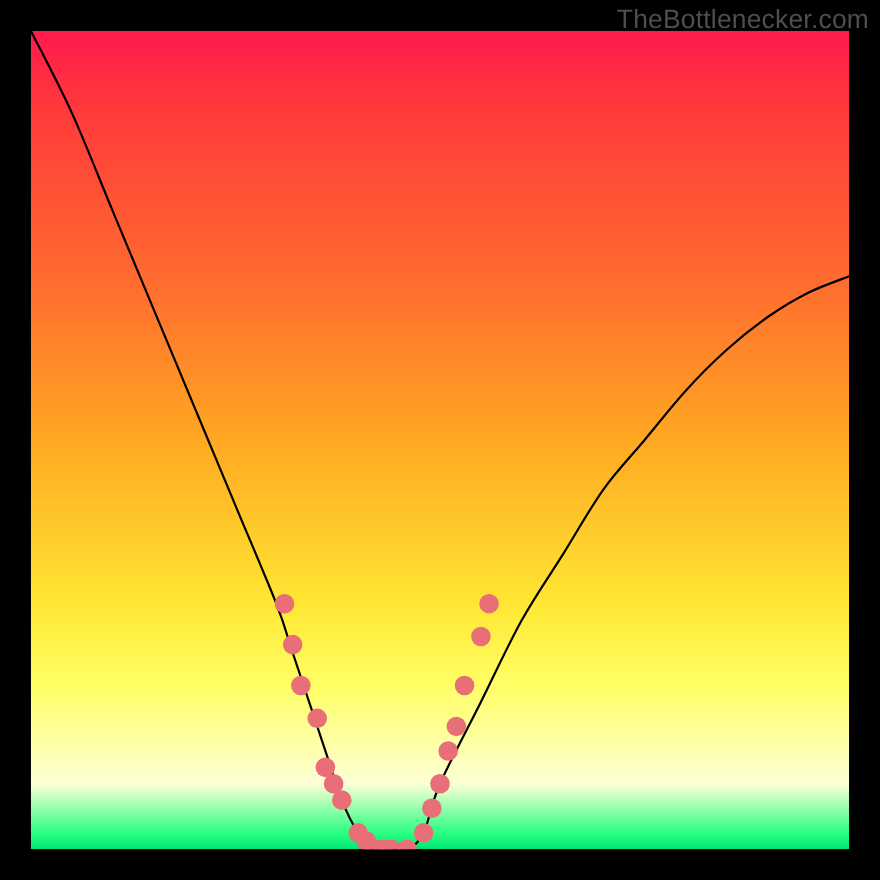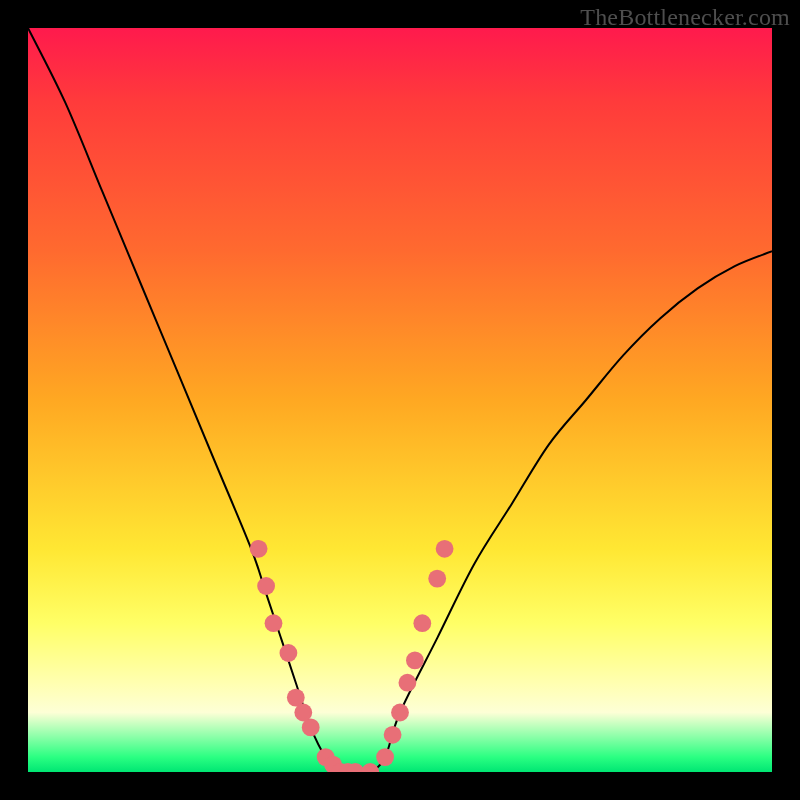--- a/index.html
+++ b/index.html
@@ -9,21 +9,20 @@
     height: 800px;
     overflow: hidden;
     background: #000;
     font-family: Arial, Helvetica, sans-serif;
   }
   .frame {
     position: absolute;
     left: 0; top: 0;
     width: 800px; height: 796px;
     background: #000;
-    font-family: Liberation Serif, serif;
   }
   .plot {
     position: absolute;
     left: 28px;
     top: 28px;
     width: 744px;
     height: 744px;
     overflow: hidden;
   }
   .gradient {

